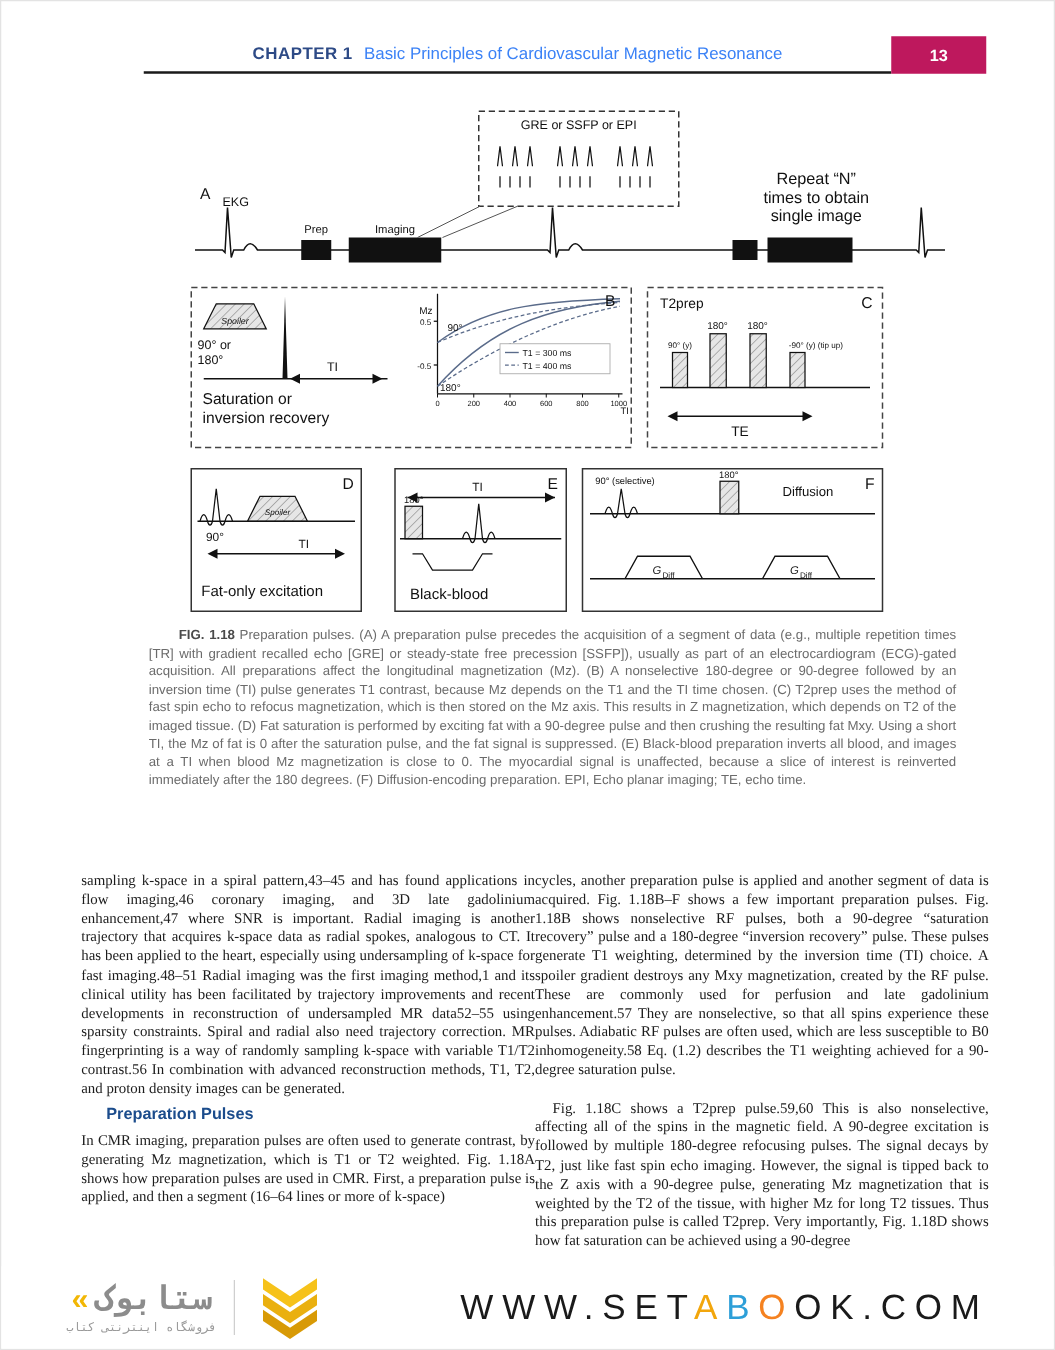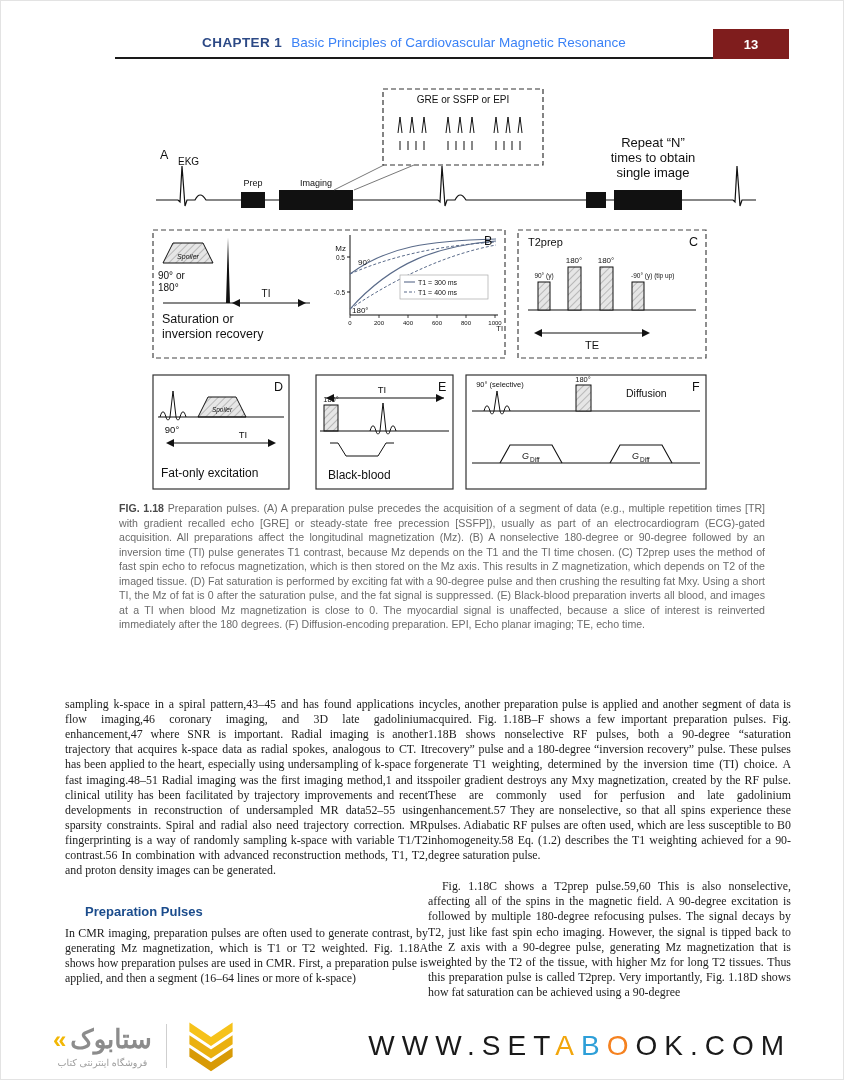--- a/index.html
+++ b/index.html
@@ -5,46 +5,46 @@
   html,body{margin:0;padding:0;background:#f2f2f2;}
   .page{position:relative;width:844px;height:1080px;background:#ffffff;margin:0 auto;
         font-family:"Liberation Sans",sans-serif;overflow:hidden;border:1px solid #e3e3e3;box-sizing:border-box;}
 
   
   .header{position:absolute;top:28px;left:114px;right:54px;display:flex;align-items:stretch;height:30px;}
   .header-text{flex:1;display:flex;align-items:flex-end;justify-content:center;gap:9px;
                border-bottom:2.5px solid #1a1a1a;padding-bottom:7px;white-space:nowrap;}
   .chapter{font-weight:bold;color:#2d4a86;font-size:13.5px;letter-spacing:.4px;}
   .title{color:#3b82f6;font-size:13.5px;}
-  .pageno{width:76px;background:#7f1d1d;color:#fff;display:flex;align-items:center;justify-content:center;
+  .pageno{width:76px;background:#be185d;color:#fff;display:flex;align-items:center;justify-content:center;
           font-size:13px;font-weight:bold;}
 
   
   .figure{position:absolute;top:84px;left:147px;width:620px;height:412px;}
   svg text{font-family:"Liberation Sans",sans-serif;fill:#111;}
 
   
   .caption{position:absolute;top:500px;left:118px;width:646px;font-size:10.6px;line-height:1.37;
            color:#6b6b6b;text-align:justify;}
-  .cap-label{font-weight:bold;color:#4a4a4a;}
+  .cap-label{font-weight:bold;color:#4a4a4a;margin-left:24px;}
 
   
   .body{position:absolute;top:696px;left:64px;width:726px;height:316px;overflow:hidden;display:flex;
         font-family:"Liberation Serif",serif;font-size:11.9px;line-height:1.27;color:#1c1c1c;text-align:justify;}
   .col{flex:1;min-width:0;}
   .body p{margin:0;}
-  .heading{font-family:"Liberation Sans",sans-serif;font-weight:bold;color:#1b4c8c;font-size:13px;margin:26px 0 5px 0;padding-left:20px;}
+  .heading{font-family:"Liberation Sans",sans-serif;font-weight:bold;color:#1b4c8c;font-size:13px;margin:5px 0 5px 0;padding-left:20px;}
   .indent{text-indent:14px;}
   .body p + p{margin-top:16px;}
 
   
   .footer{position:absolute;left:0;right:0;bottom:0;height:66px;display:flex;align-items:center;
           justify-content:space-between;padding:0 52px;box-sizing:border-box;background:#fff;}
   .logo{display:flex;align-items:center;gap:14px;}
-  .wordmark{text-align:center;font-family:Liberation Sans, sans-serif;}
+  .wordmark{text-align:center;font-family:Liberation Mono, monospace;}
   .wordmark .name{font-size:26px;font-weight:bold;color:#8c8c8c;letter-spacing:1px;}
   .wordmark .mark{font-size:24px;font-weight:bold;color:#f2b705;margin-right:4px;}
   .wordmark .sub{font-size:9.5px;color:#9a9a9a;margin-top:2px;letter-spacing:.5px;}
   .divider{width:1px;height:44px;background:#cfcfcf;}
   .site{text-align:right;}
   .persian{direction:rtl;font-family:"DejaVu Sans",sans-serif;font-size:15px;font-weight:bold;color:#111;margin-bottom:6px;}
   .url{font-family:"Liberation Sans",sans-serif;font-size:28px;font-weight:normal;letter-spacing:7px;color:#1a1a1a;white-space:nowrap;}
 </style>
 </head>
 <body>

